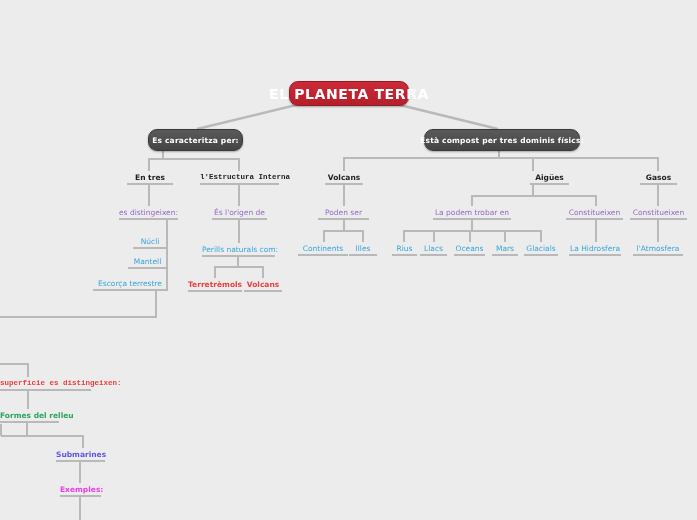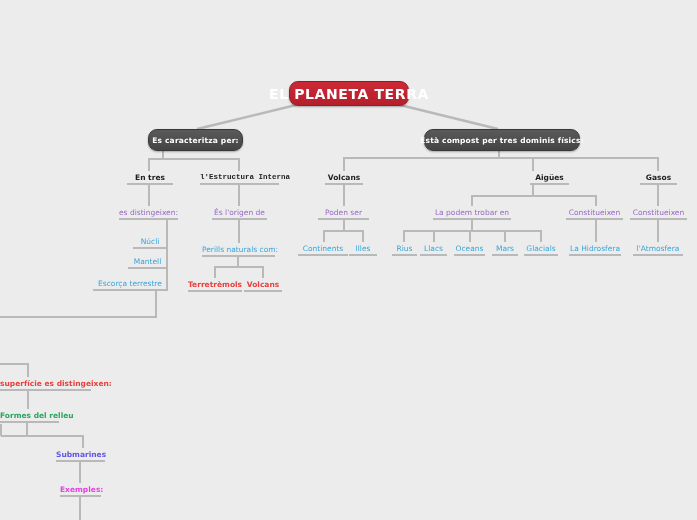--- a/index.html
+++ b/index.html
@@ -122,18 +122,18 @@
   <div class="n c-blue" style="left:298px;top:243px;width:50px;">Continents</div>
   <div class="n c-blue" style="left:349px;top:243px;width:28px;">Illes</div>
   <div class="n c-blue" style="left:392px;top:243px;width:25px;">Rius</div>
   <div class="n c-blue" style="left:420px;top:243px;width:27px;">Llacs</div>
   <div class="n c-blue" style="left:454px;top:243px;width:31px;">Oceans</div>
   <div class="n c-blue" style="left:492px;top:243px;width:26px;">Mars</div>
   <div class="n c-blue" style="left:524px;top:243px;width:34px;">Glacials</div>
   <div class="n c-blue" style="left:569px;top:243px;width:52px;">La Hidrosfera</div>
   <div class="n c-blue" style="left:633px;top:243px;width:50px;">l'Atmosfera</div>
 
-  <div class="n bold c-red" style="left:0px;top:378px;width:91px;">superfície es distingeixen:</div>
+  <div class="n bold c-red" style="left:0px;top:378px;width:91px;font-family:Liberation Mono, monospace;">superfície es distingeixen:</div>
   <div class="n bold c-green" style="left:0px;top:410px;width:59px;">Formes del relleu</div>
   <div class="n bold c-indigo" style="left:56px;top:449px;width:49px;">Submarines</div>
   <div class="n bold c-magenta" style="left:60px;top:484px;width:41px;">Exemples:</div>
 
 </div>
 
 </body></html>

